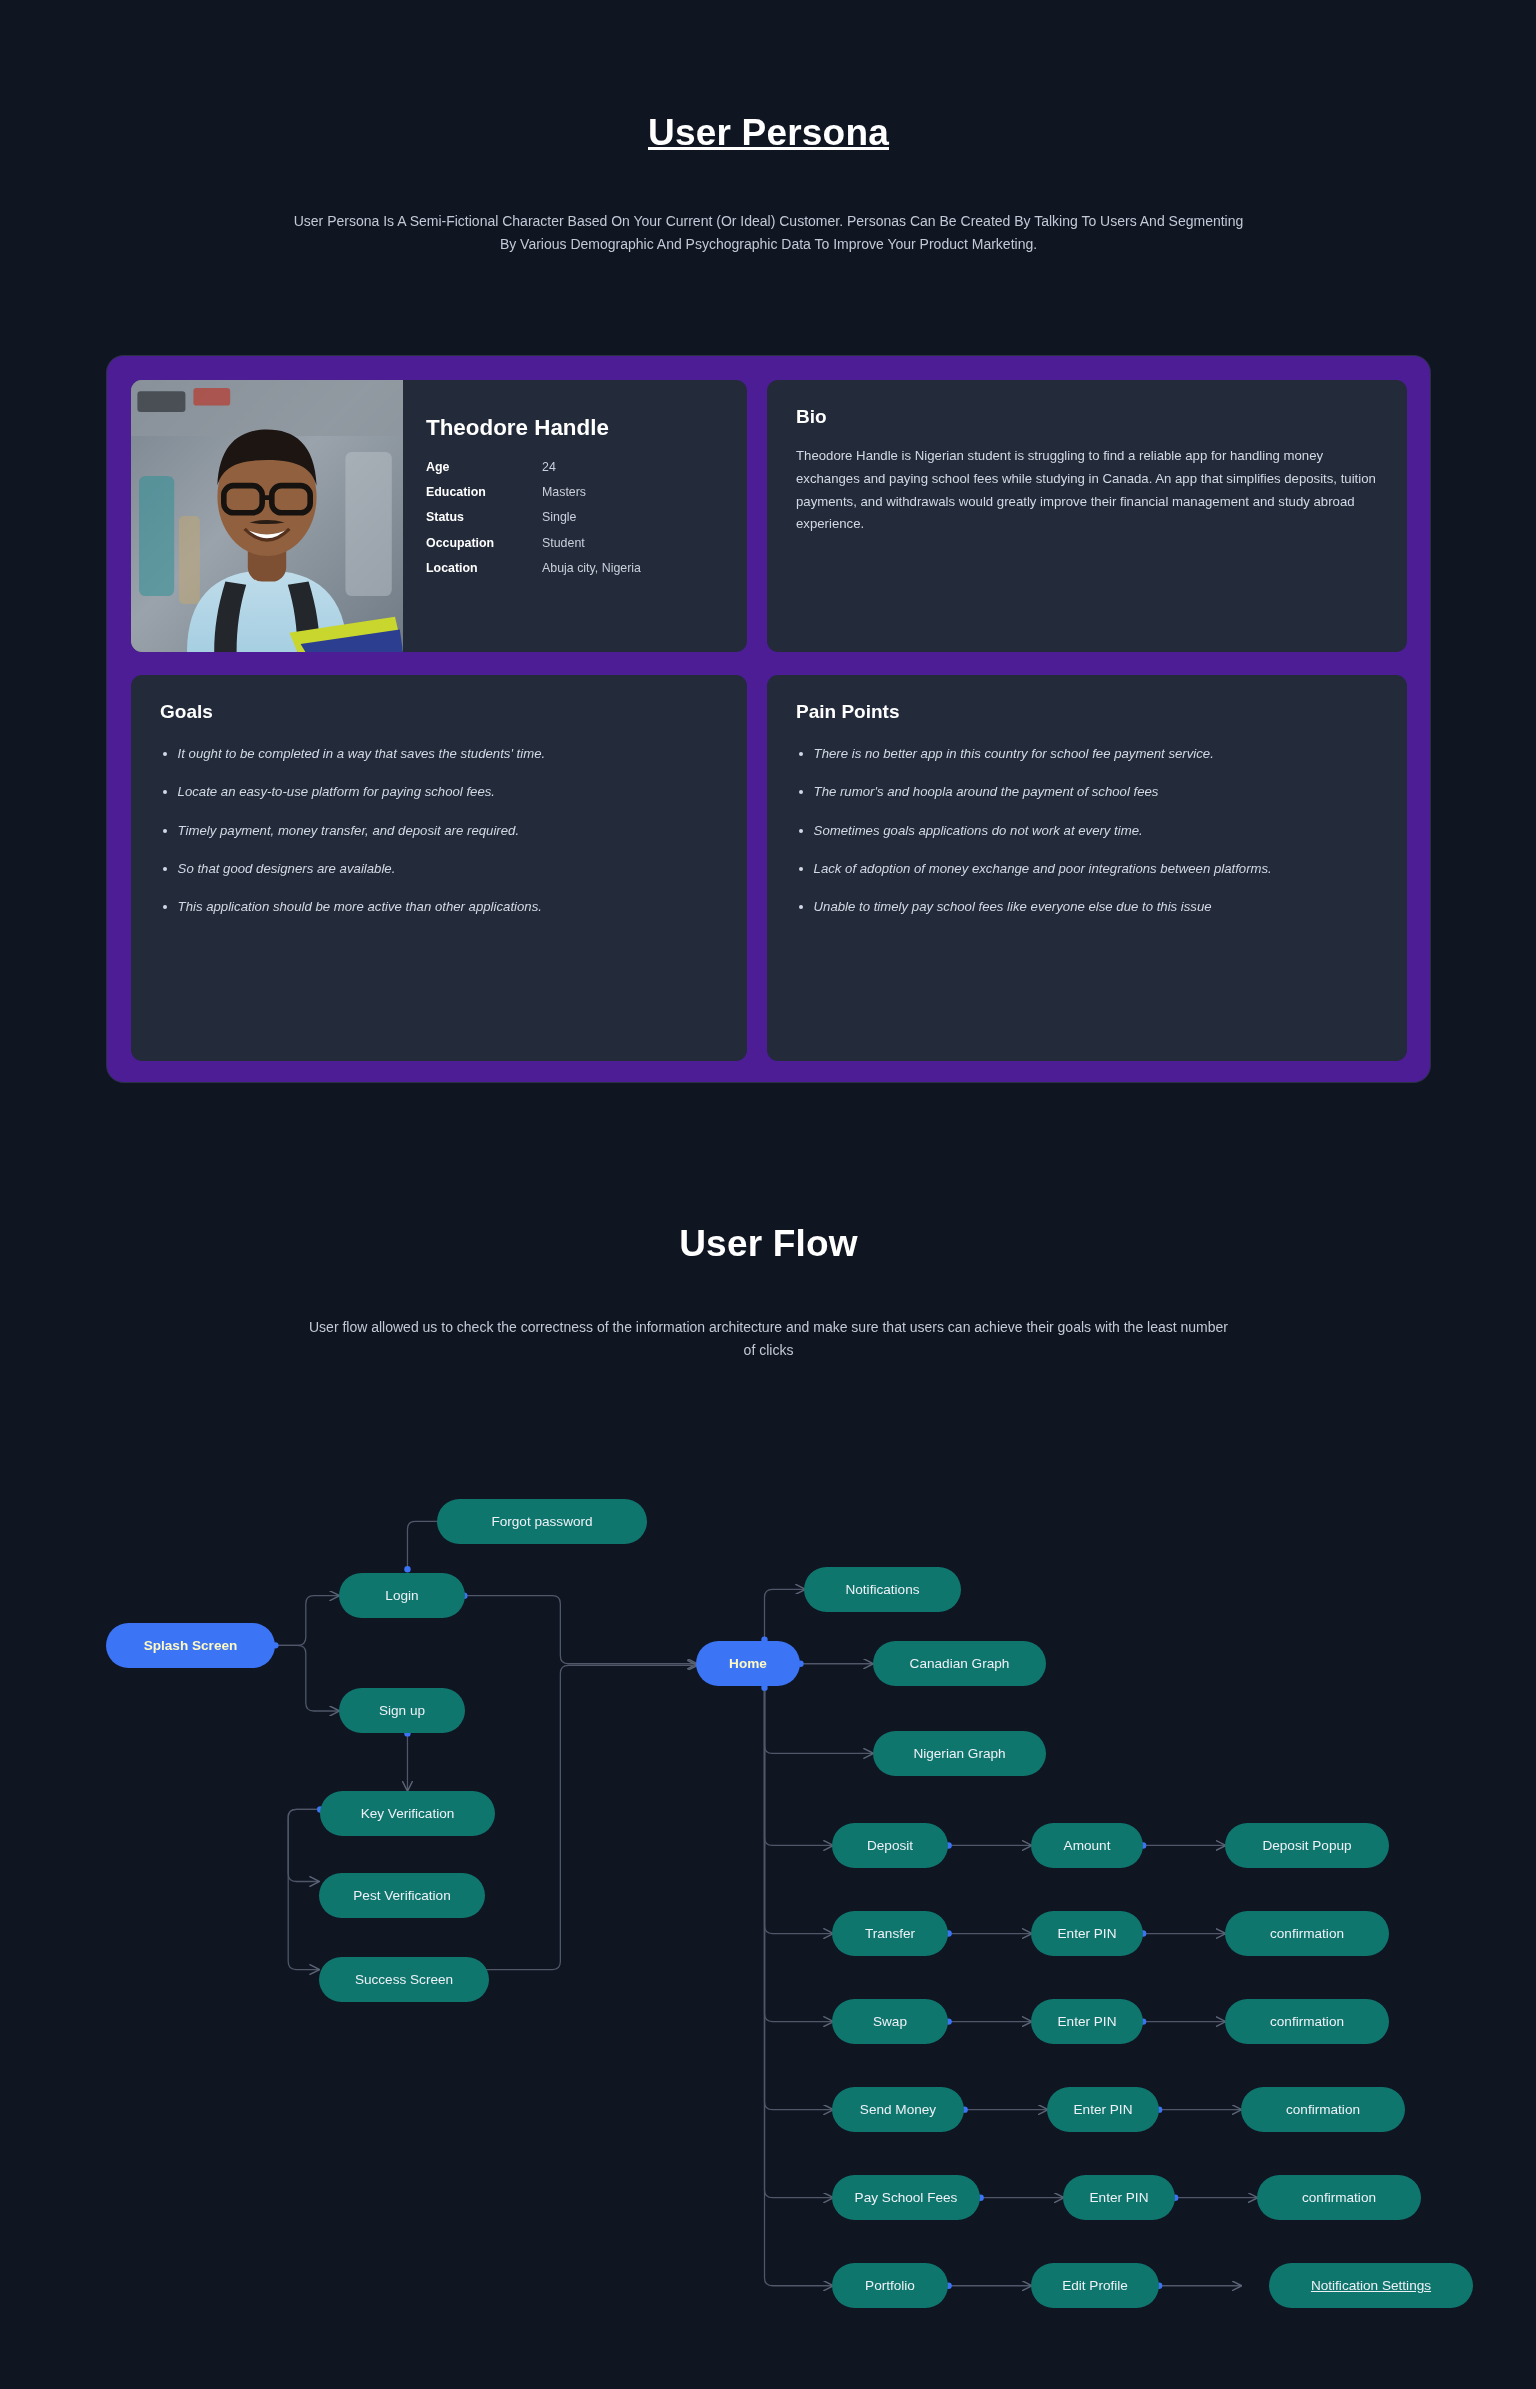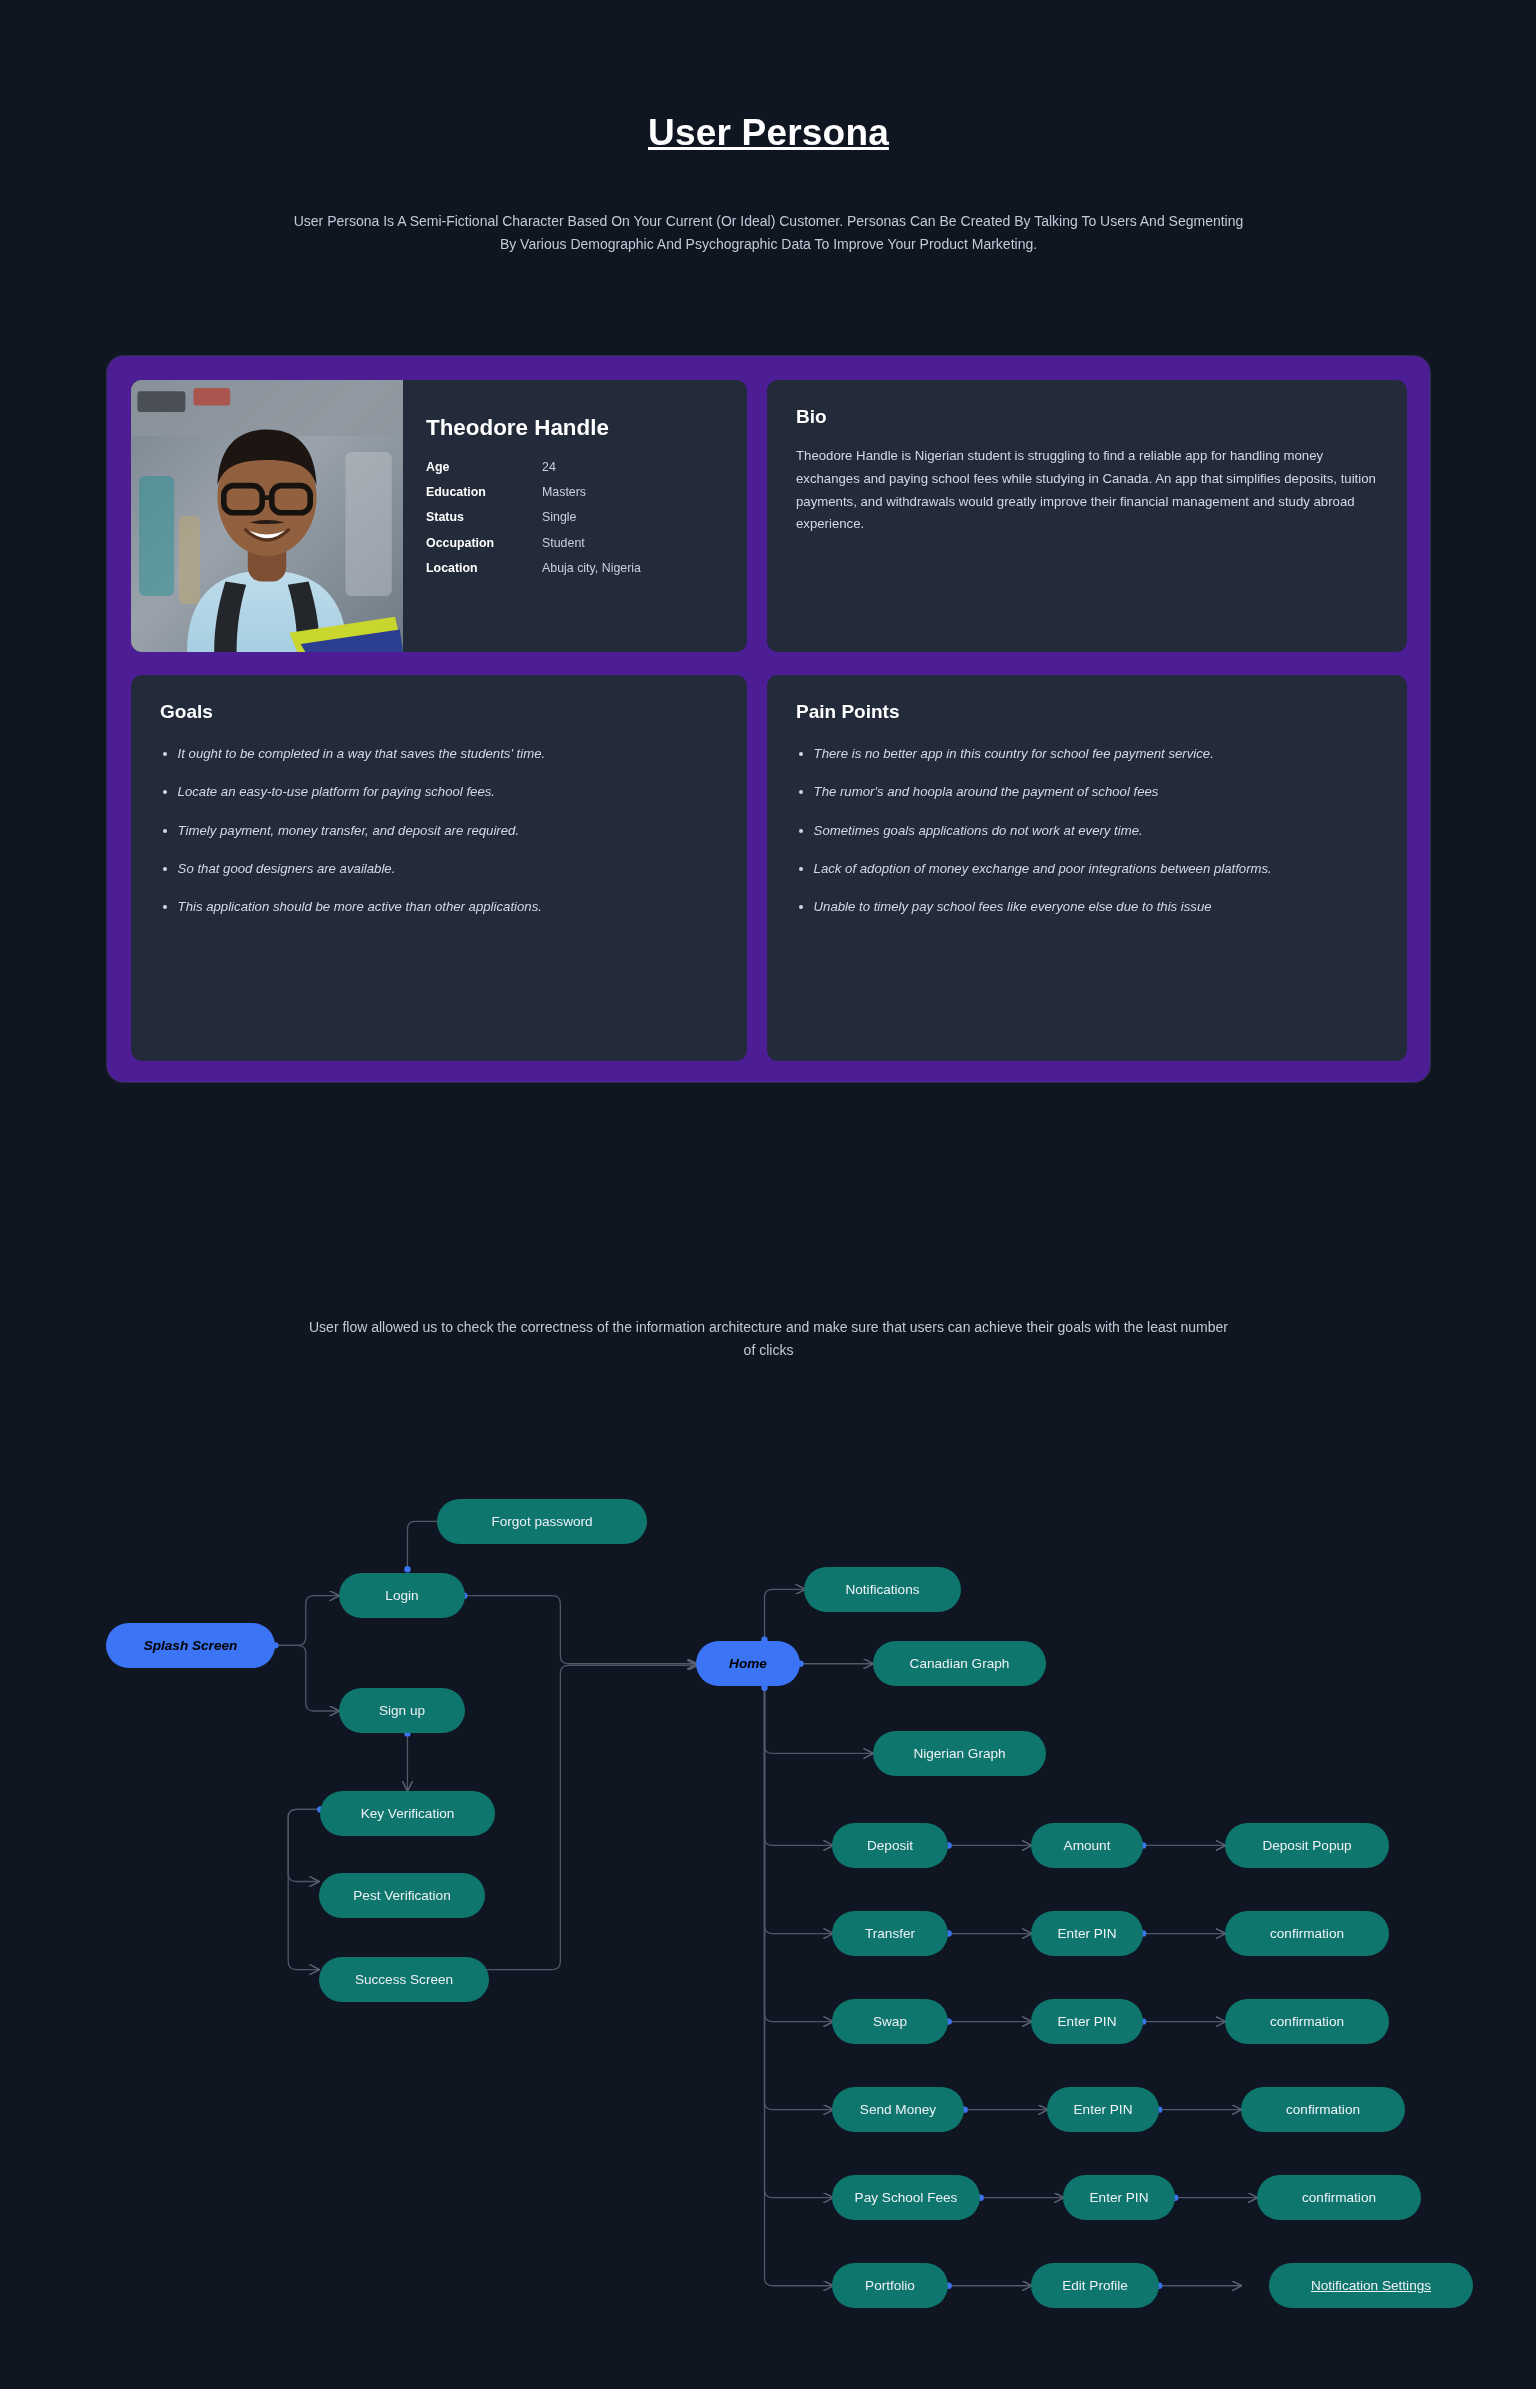--- a/index.html
+++ b/index.html
@@ -99,21 +99,21 @@
   .node{
     position:absolute;
     display:flex; align-items:center; justify-content:center;
     background:#0f766e;
     border-radius:32px;
     font-size:13.6px;
     color:#eef1f6;
     white-space:nowrap;
     height:45px;
   }
-  .node.accent{ background:#3B74F5; font-weight:bold; color:#000000;font-style:italic; }
+  .node.accent{ background:#3B74F5; font-weight:bold; color:#fef9c3; }
 </style>
 </head>
 <body>
 
 <div class="page">
 
   <div style="position:absolute;left:0;top:112px;width:1537px;text-decoration:underline;">
     <div class="section-title">User Persona</div>
   </div>
   <div style="position:absolute;left:288px;top:199px;width:961px;">
@@ -224,20 +224,23 @@
             <li>Sometimes goals applications do not work at every time.</li>
             <li>Lack of adoption of money exchange and poor integrations between platforms.</li>
             <li>Unable to timely pay school fees like everyone else due to this issue</li>
           </ul>
         </div>
       </div>
 
     </div>
   </div>
 
+  <div style="position:absolute;left:0;top:1223px;width:1537px;">
+    <div class="section-title">User Flow</div>
+  </div>
   <div style="position:absolute;left:304px;top:1305px;width:929px;">
     <div class="section-sub">User flow allowed us to check the correctness of the information architecture and make sure that users can achieve their goals with the least number of clicks</div>
   </div>
 
   <div class="flow-wrap">
 
     <svg class="flow-svg" viewBox="0 0 1920 1180">
       <defs>
         <marker id="arw" viewBox="0 0 10 10" refX="9" refY="5" markerWidth="8" markerHeight="8" orient="auto">
           <path d="M0 0 L10 5 L0 10" fill="none" stroke="#5c6577" stroke-width="1.4"></path>

